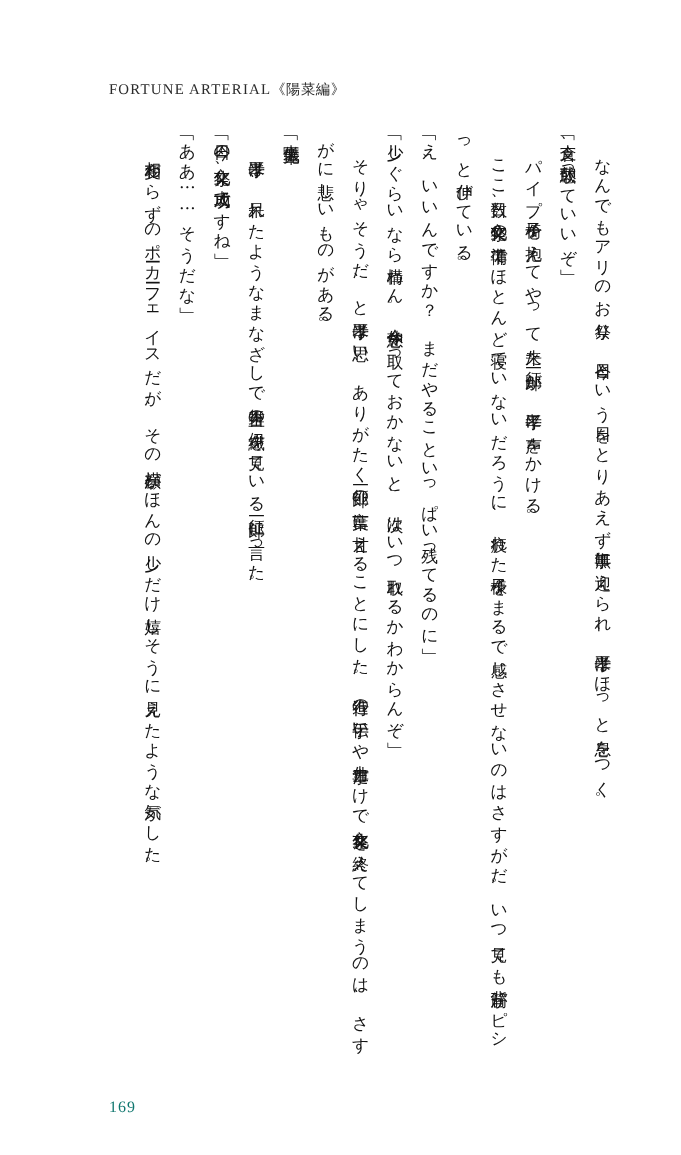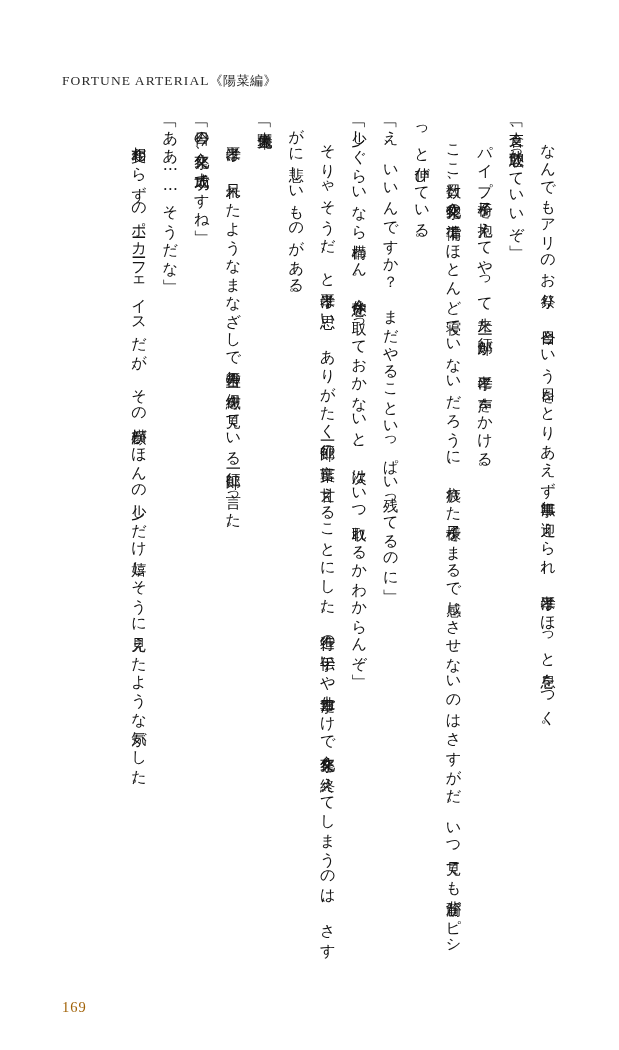--- a/index.html
+++ b/index.html
@@ -11,20 +11,21 @@
     height: 1050px;
     background: #ffffff;
     font-family: "Liberation Serif", "DejaVu Serif", serif;
     color: #1b1b1b;
     overflow: hidden;
     position: relative;
   }
   .page {
     position: absolute;
     inset: 0;
+    margin-left: 37px;
   }
   
   .running-head {
     position: absolute;
     top: 72px;
     left: 62px;
     font-size: 13.5px;
     letter-spacing: 0.6px;
     color: #2a2a2a;
     white-space: nowrap;
@@ -63,21 +64,21 @@
   .body-text p.indent {
     text-indent: 1em;
   }
   
   .folio {
     position: absolute;
     left: 62px;
     bottom: 34px;
     font-size: 14.5px;
     letter-spacing: 1px;
-    color: #a16207;
+    color: #0f766e;
     font-family: "Liberation Serif", "DejaVu Serif", serif;
   }
 </style>
 </head>
 <body>
 
 <div class="page">
 
   <div class="running-head">
     <span class="title-latin">FORTUNE ARTERIAL</span><span class="title-jp">《陽菜編》</span>

